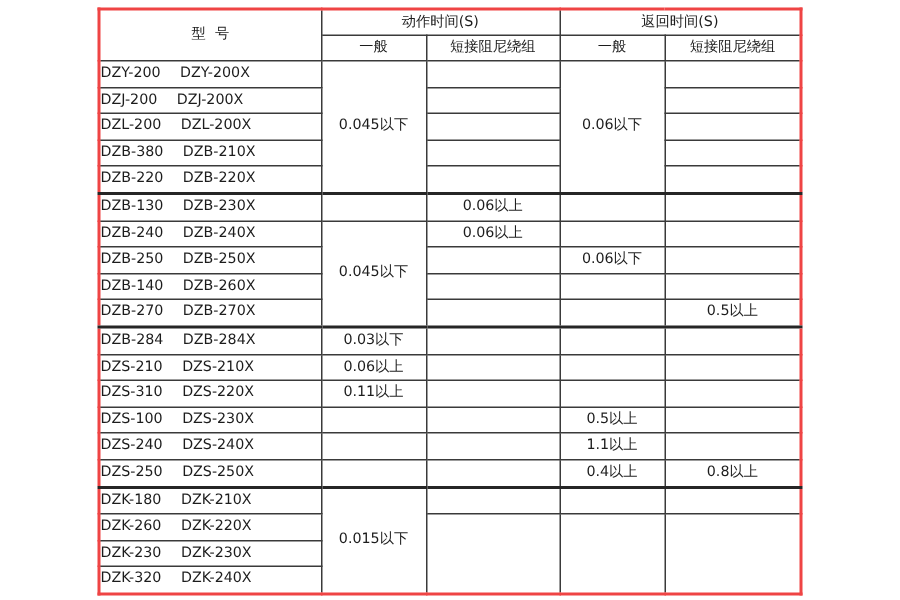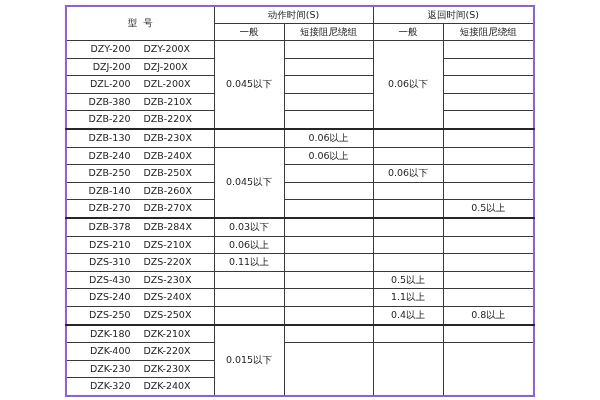--- a/index.html
+++ b/index.html
@@ -1,25 +1,25 @@
 <!DOCTYPE html>
 <html><head>
 <meta charset="utf-8">
 <style>
   html,body{margin:0;padding:0;width:600px;height:400px;background:#ffffff;overflow:hidden;}
   body{font-family:"DejaVu Sans","Liberation Sans",sans-serif;color:#1c1c1c;position:relative;}
   .table-wrap{position:absolute;left:65px;top:5px;}
-  table{border-collapse:collapse;table-layout:fixed;border:2px solid #8b5cf6;}
+  table{border-collapse:collapse;table-layout:fixed;border:2px solid #ef4444;}
   th,td{border:1px solid #3a3a3a;font-weight:normal;font-size:9.5px;line-height:1.1;
         text-align:center;vertical-align:middle;padding:0;overflow:hidden;}
   thead th{height:16px;background:#ffffff;}
   th.model-head{white-space:pre;}
   tbody td{height:16.6px;background:#ffffff;}
   tr.thick-top td{border-top:2px solid #262626;}
-  .model-pair{display:flex;justify-content:center;gap:13px;}
+  .model-pair{display:flex;gap:13px;}
   .model-pair span{white-space:nowrap;}
   .c-model{width:148px;} .c-ag{width:70px;} .c-ad{width:89px;} .c-rg{width:70px;} .c-rd{width:91px;}
 </style>
 </head>
 <body>
 
 <div class="table-wrap">
   <table>
     <colgroup>
       <col class="c-model">
@@ -147,21 +147,21 @@
               <span>DZB-270X</span>
             </div>
           </td>
           <td></td>
           <td></td>
           <td>0.5以上</td>
         </tr>
         <tr class="thick-top">
           <td>
             <div class="model-pair">
-              <span>DZB-378</span>
+              <span>DZB-284</span>
               <span>DZB-284X</span>
             </div>
           </td>
           <td>0.03以下</td>
           <td></td>
           <td></td>
           <td></td>
         </tr>
         <tr>
           <td>
@@ -183,21 +183,21 @@
             </div>
           </td>
           <td>0.11以上</td>
           <td></td>
           <td></td>
           <td></td>
         </tr>
         <tr>
           <td>
             <div class="model-pair">
-              <span>DZS-430</span>
+              <span>DZS-100</span>
               <span>DZS-230X</span>
             </div>
           </td>
           <td></td>
           <td></td>
           <td>0.5以上</td>
           <td></td>
         </tr>
         <tr>
           <td>
@@ -231,21 +231,21 @@
             </div>
           </td>
           <td rowspan="4">0.015以下</td>
           <td></td>
           <td></td>
           <td></td>
         </tr>
         <tr>
           <td>
             <div class="model-pair">
-              <span>DZK-400</span>
+              <span>DZK-260</span>
               <span>DZK-220X</span>
             </div>
           </td>
           <td rowspan="3"></td>
           <td rowspan="3"></td>
           <td rowspan="3"></td>
         </tr>
         <tr>
           <td>
             <div class="model-pair">

